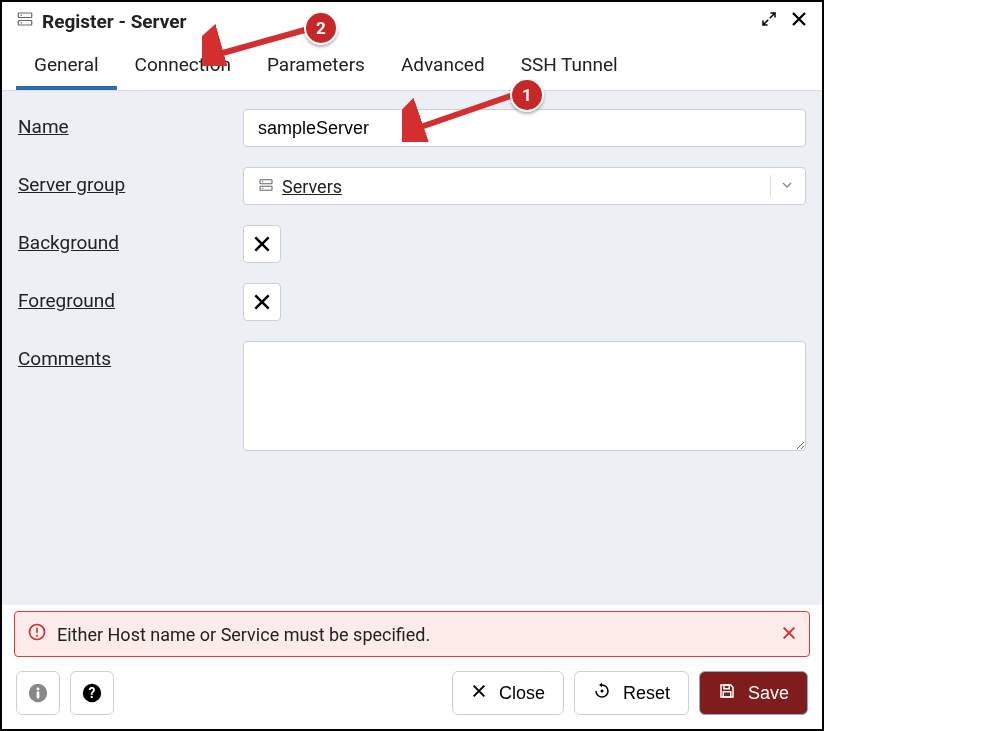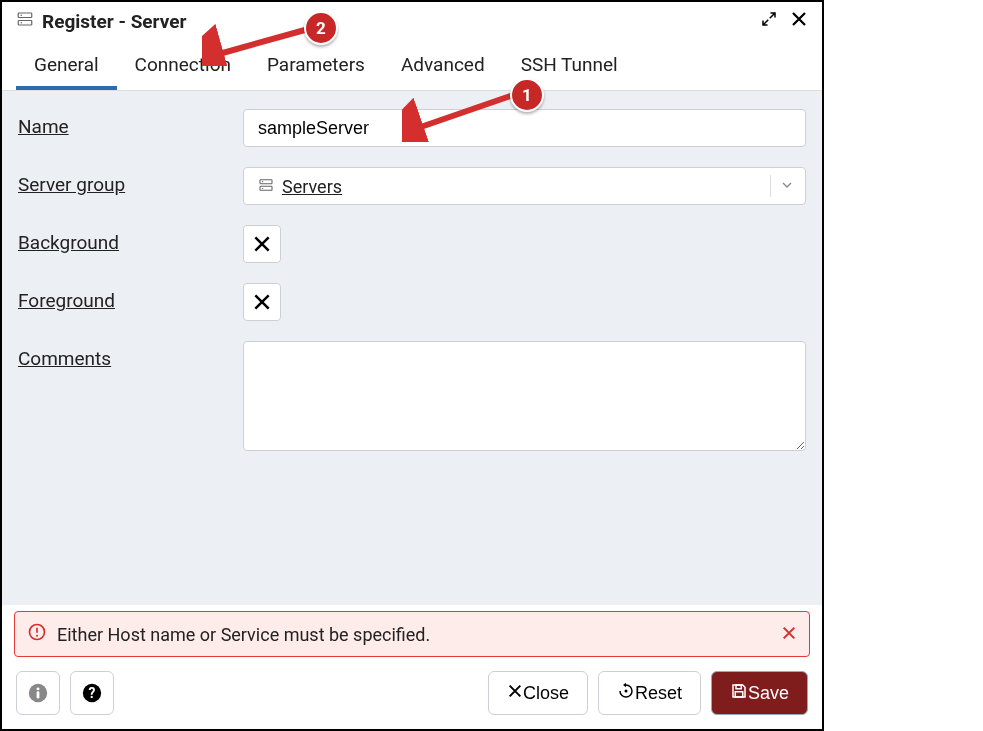--- a/index.html
+++ b/index.html
@@ -25,21 +25,21 @@
   .color-clear { width: 38px; height: 38px; border: 1px solid #ccd0d5; border-radius: 4px; background: #fff; display: flex; align-items: center; justify-content: center; cursor: pointer; }
   .toggle { width: 48px; height: 22px; border-radius: 11px; background: #9cc3e1; position: relative; cursor: pointer; }
   .toggle .knob { width: 24px; height: 24px; border-radius: 50%; background: #2c5d8f; position: absolute; top: -1px; right: -2px; }
   .textarea { width: 100%; height: 110px; border: 1px solid #ccd0d5; border-radius: 4px; background: #fff; resize: both; font-size: 18px; padding: 8px; }
   .alert { margin: 6px 12px 0 12px; border: 1px solid #e53935; background: #fdecea; color: #222; border-radius: 4px; padding: 10px 12px; display: flex; align-items: center; font-size: 18px; }
   .alert .alert-icon { color: #d32f2f; margin-right: 10px; }
   .alert .alert-close { margin-left: auto; color: #d32f2f; cursor: pointer; font-weight: bold; }
   .footer { display: flex; align-items: center; padding: 14px 14px; gap: 10px; }
   .icon-btn { width: 44px; height: 44px; border: 1px solid #ccd0d5; border-radius: 6px; background: #fff; display: flex; align-items: center; justify-content: center; cursor: pointer; }
   .footer .spacer { flex: 1; }
-  .btn { height: 44px; padding: 0 18px; border: 1px solid #ccd0d5; border-radius: 6px; background: #fff; display: inline-flex; align-items: center; gap: 0; font-size: 18px; cursor: pointer; }
+  .btn { height: 44px; padding: 0 18px; border: 1px solid #ccd0d5; border-radius: 6px; background: #fff; display: inline-flex; align-items: center; gap: 12px; font-size: 18px; cursor: pointer; }
   .btn.primary { background: #7f1d1d; color: #fff; border-color: #8fa9c7; }
   .annot-circle { position: absolute; width: 34px; height: 34px; border-radius: 50%; background: #c62828; border: 2px solid #fff; color: #fff; display: flex; align-items: center; justify-content: center; font-weight: bold; font-size: 17px; box-shadow: 0 2px 3px rgba(0,0,0,.3); pointer-events: none; }
   .arrow { position: absolute; pointer-events: none; }
 </style>
 </head>
 <body>
 
 <div class="window">
 
   <div class="titlebar">

